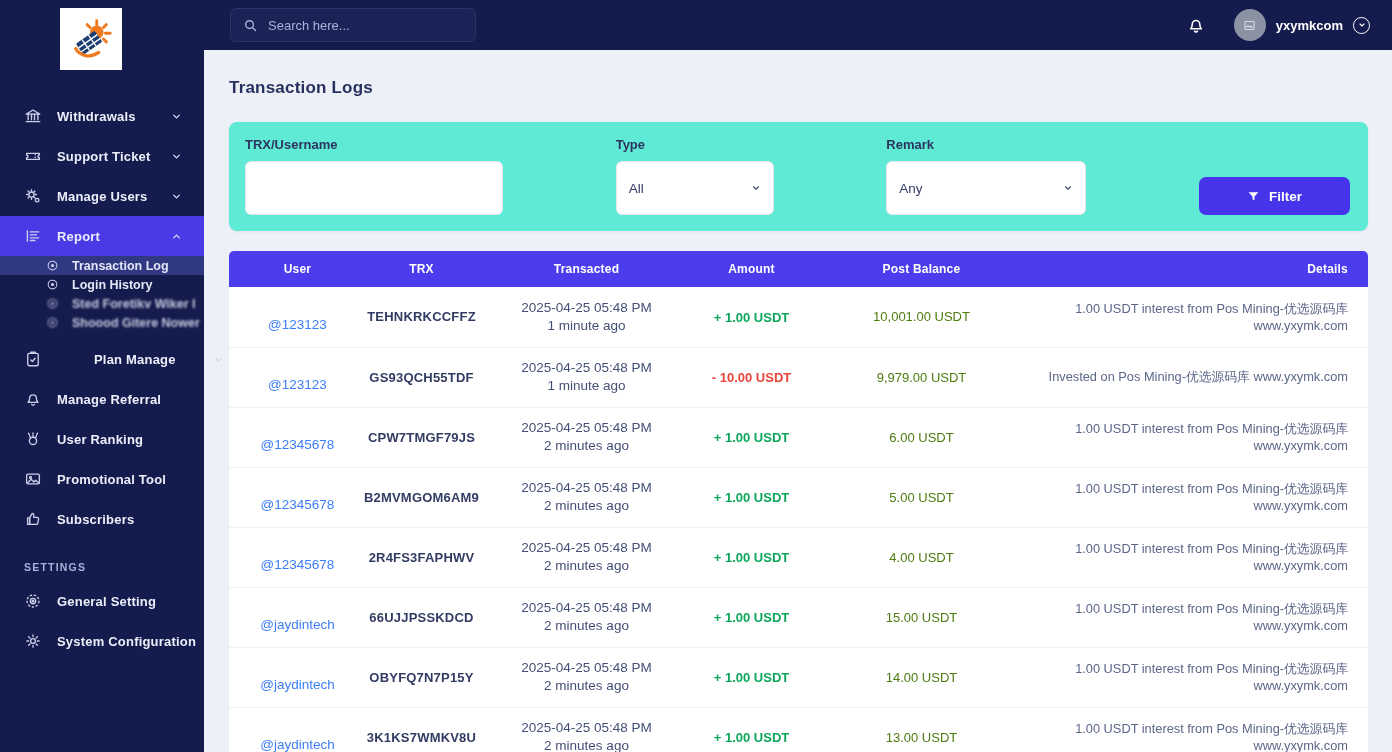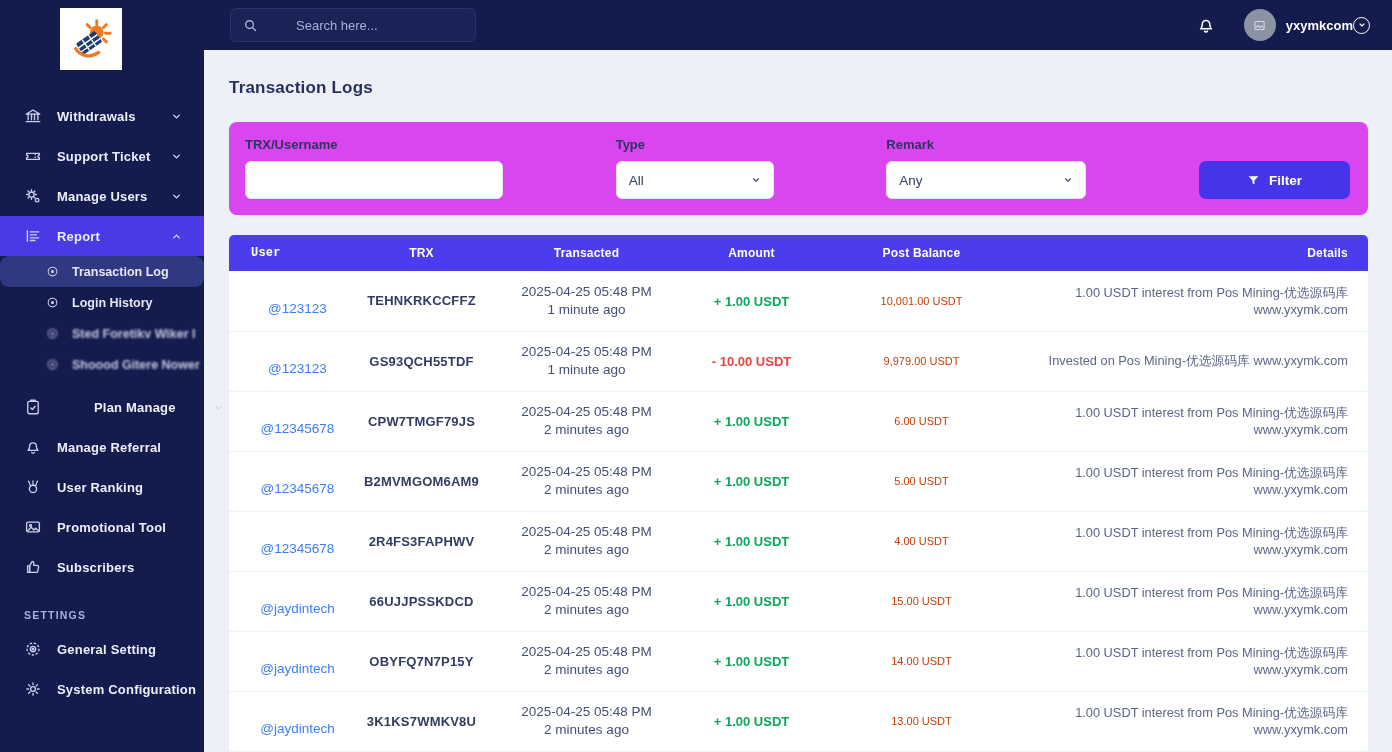--- a/index.html
+++ b/index.html
@@ -8,74 +8,74 @@
 
   
   .sidebar { position:absolute; left:0; top:0; width:204px; height:752px; background:#141b4d; z-index:3; }
   .logo-box { width:62px; height:62px; background:#ffffff; margin:8px 0 26px 60px; display:flex; align-items:center; justify-content:center; }
   .nav-item { height:40px; display:flex; align-items:center; padding:0 22px 0 24px; cursor:pointer; position:relative; }
   .nav-item .nav-ico { width:18px; height:18px; color:#c9cfe9; flex:none; display:flex; align-items:center; }
   .nav-item .nav-label { margin-left:15px; font-size:13px; font-weight:700; color:#eceef9; letter-spacing:.2px; white-space:nowrap; }
   .nav-item .nav-caret { margin-left:auto; color:#d4d8ef; display:flex; }
   .nav-item.active { background:#4a3ae6; }
   .subnav { }
-  .subnav-item { height:31px; display:flex; align-items:center; padding-left:46px; cursor:pointer;border-radius:9px; }
+  .subnav-item { height:19px; display:flex; align-items:center; padding-left:46px; cursor:pointer; }
   .subnav-item .sub-ico { width:13px; height:13px; color:#c3c9e6; display:flex; flex:none; }
   .subnav-item .sub-label { margin-left:13px; font-size:12.5px; font-weight:600; color:#e3e6f6; white-space:nowrap; }
   .subnav-item.active { background:#2f3880; }
   .subnav-item.blurred .sub-label, .subnav-item.blurred .sub-ico { filter:blur(1.1px); opacity:.85; }
   .section-label { margin:22px 0 8px 24px; font-size:10.5px; font-weight:700; letter-spacing:1.2px; color:#aab1d8; }
   svg { display:block; }
 
   
   .topbar { position:absolute; left:204px; top:0; width:1188px; height:50px; background:#141b4d; display:flex; align-items:center; padding:0 22px 0 26px; z-index:2; }
-  .search-wrap { width:246px; height:34px; background:#1b2356; border:1px solid #2b3367; border-radius:6px; display:flex; align-items:center; padding:0 12px;gap:28px; }
+  .search-wrap { width:246px; height:34px; background:#1b2356; border:1px solid #2b3367; border-radius:6px; display:flex; align-items:center; padding:0 12px; }
   .search-wrap input { background:transparent; border:none; outline:none; color:#c6cce8; font-size:13px; margin-left:10px; width:100%; font-family:"Liberation Sans", sans-serif; }
   .search-wrap input::placeholder { color:#aab1d4; }
   .search-ico { color:#aab1d4; }
   .topbar-right { margin-left:auto; display:flex; align-items:center; }
   .bell-btn { color:#ffffff; margin-right:28px; cursor:pointer; }
   .avatar { width:32px; height:32px; border-radius:50%; background:#8b92a3; display:flex; align-items:center; justify-content:center; color:#d7dae1; margin-right:10px; }
-  .user-name { color:#ffffff; font-size:13px; font-weight:700; margin-right:0; }
+  .user-name { color:#ffffff; font-size:13px; font-weight:700; margin-right:10px; }
   .caret-circle { width:17px; height:17px; border:1.4px solid #ffffff; border-radius:50%; display:flex; align-items:center; justify-content:center; color:#ffffff; cursor:pointer; }
 
   
   .content { position:absolute; left:204px; top:50px; width:1188px; height:702px; background:#eef0f7; padding:28px 24px 17px 25px; overflow:hidden; }
   .page-title { font-size:17px; font-weight:700; color:#27305e; letter-spacing:.2px; margin-bottom:24px; }
 
-  .filter-card { background:#d946ef; border-radius:8px; box-shadow:0 1px 3px rgba(25,32,70,.06); padding:15px 18px 16px 16px; display:flex; align-items:flex-end; justify-content:space-between; margin-bottom:20px; }
+  .filter-card { background:#5eead4; border-radius:8px; box-shadow:0 1px 3px rgba(25,32,70,.06); padding:15px 18px 16px 16px; display:flex; align-items:flex-end; justify-content:space-between; margin-bottom:20px; }
   .field { display:flex; flex-direction:column; }
   .field label { font-size:13px; font-weight:600; color:#2c355f; margin-bottom:9px; }
-  .field .ctl { height:38px; border:1px solid #e3e6f0; border-radius:6px; font-size:13.5px; color:#333c66; padding:0 12px; background:#ffffff; outline:none; font-family:"Liberation Sans", sans-serif; }
+  .field .ctl { height:54px; border:1px solid #e3e6f0; border-radius:6px; font-size:13.5px; color:#333c66; padding:0 12px; background:#ffffff; outline:none; font-family:"Liberation Sans", sans-serif; }
   .f-trx { width:258px; }
   .f-type { width:158px; }
   .f-remark { width:200px; }
   .f-date { width:258px; }
   .fake-select { display:flex; align-items:center; justify-content:space-between; cursor:pointer; }
   .fake-select .sel-caret { color:#3a4368; }
   .f-date .ctl::placeholder { color:#b9bfd4; }
   .filter-btn { width:151px; height:38px; background:#4634eb; border:none; border-radius:7px; color:#ffffff; font-size:13.5px; font-weight:700; display:flex; align-items:center; justify-content:center; gap:9px; cursor:pointer; font-family:"Liberation Sans", sans-serif; }
 
   
   .table-card { background:#ffffff; border-radius:6px 6px 0 0; }
   table { width:1139px; border-collapse:collapse; table-layout:fixed; }
   thead tr { background:#4b3ded; height:36px; }
   thead th { color:#ffffff; font-size:12px; font-weight:700; letter-spacing:.2px; }
-  thead th:first-child { border-radius:5px 0 0 0; text-align:left; padding-left:22px;font-family:Liberation Mono, monospace; }
+  thead th:first-child { border-radius:5px 0 0 0; text-align:center; padding-left:22px; }
   thead th:last-child { border-radius:0 5px 0 0; text-align:right; padding-right:20px; }
   tbody tr { height:60px; border-bottom:1px solid #eef0f5; background:#ffffff; }
   tbody td { text-align:center; vertical-align:middle; }
   .c-user { text-align:center; padding-left:22px; }
   .c-user a { color:#3b7df6; font-size:13.5px; text-decoration:none; position:relative; top:7px; display:inline-block; cursor:pointer; }
   .c-trx { font-size:13px; font-weight:700; color:#323c63; letter-spacing:.2px; }
   .c-date div { font-size:13.5px; color:#454f76; line-height:18px; }
   .c-amt span { font-size:13px; font-weight:700; }
   .amt-pos { color:#0da75b; }
   .amt-neg { color:#e8453c; }
-  .c-bal { font-size:11px; color:#c2410c; }
+  .c-bal { font-size:13px; color:#4d7c0f; }
   .c-det { text-align:right !important; padding-right:20px; font-size:12.8px; color:#5c6689; }
 </style>
 </head>
 <body>
 
 <aside class="sidebar">
   <div class="logo-box">
     <svg width="46" height="46" viewBox="0 0 48 48">
       <g>
         <circle cx="30" cy="17" r="7" fill="#f07a1f"></circle>

